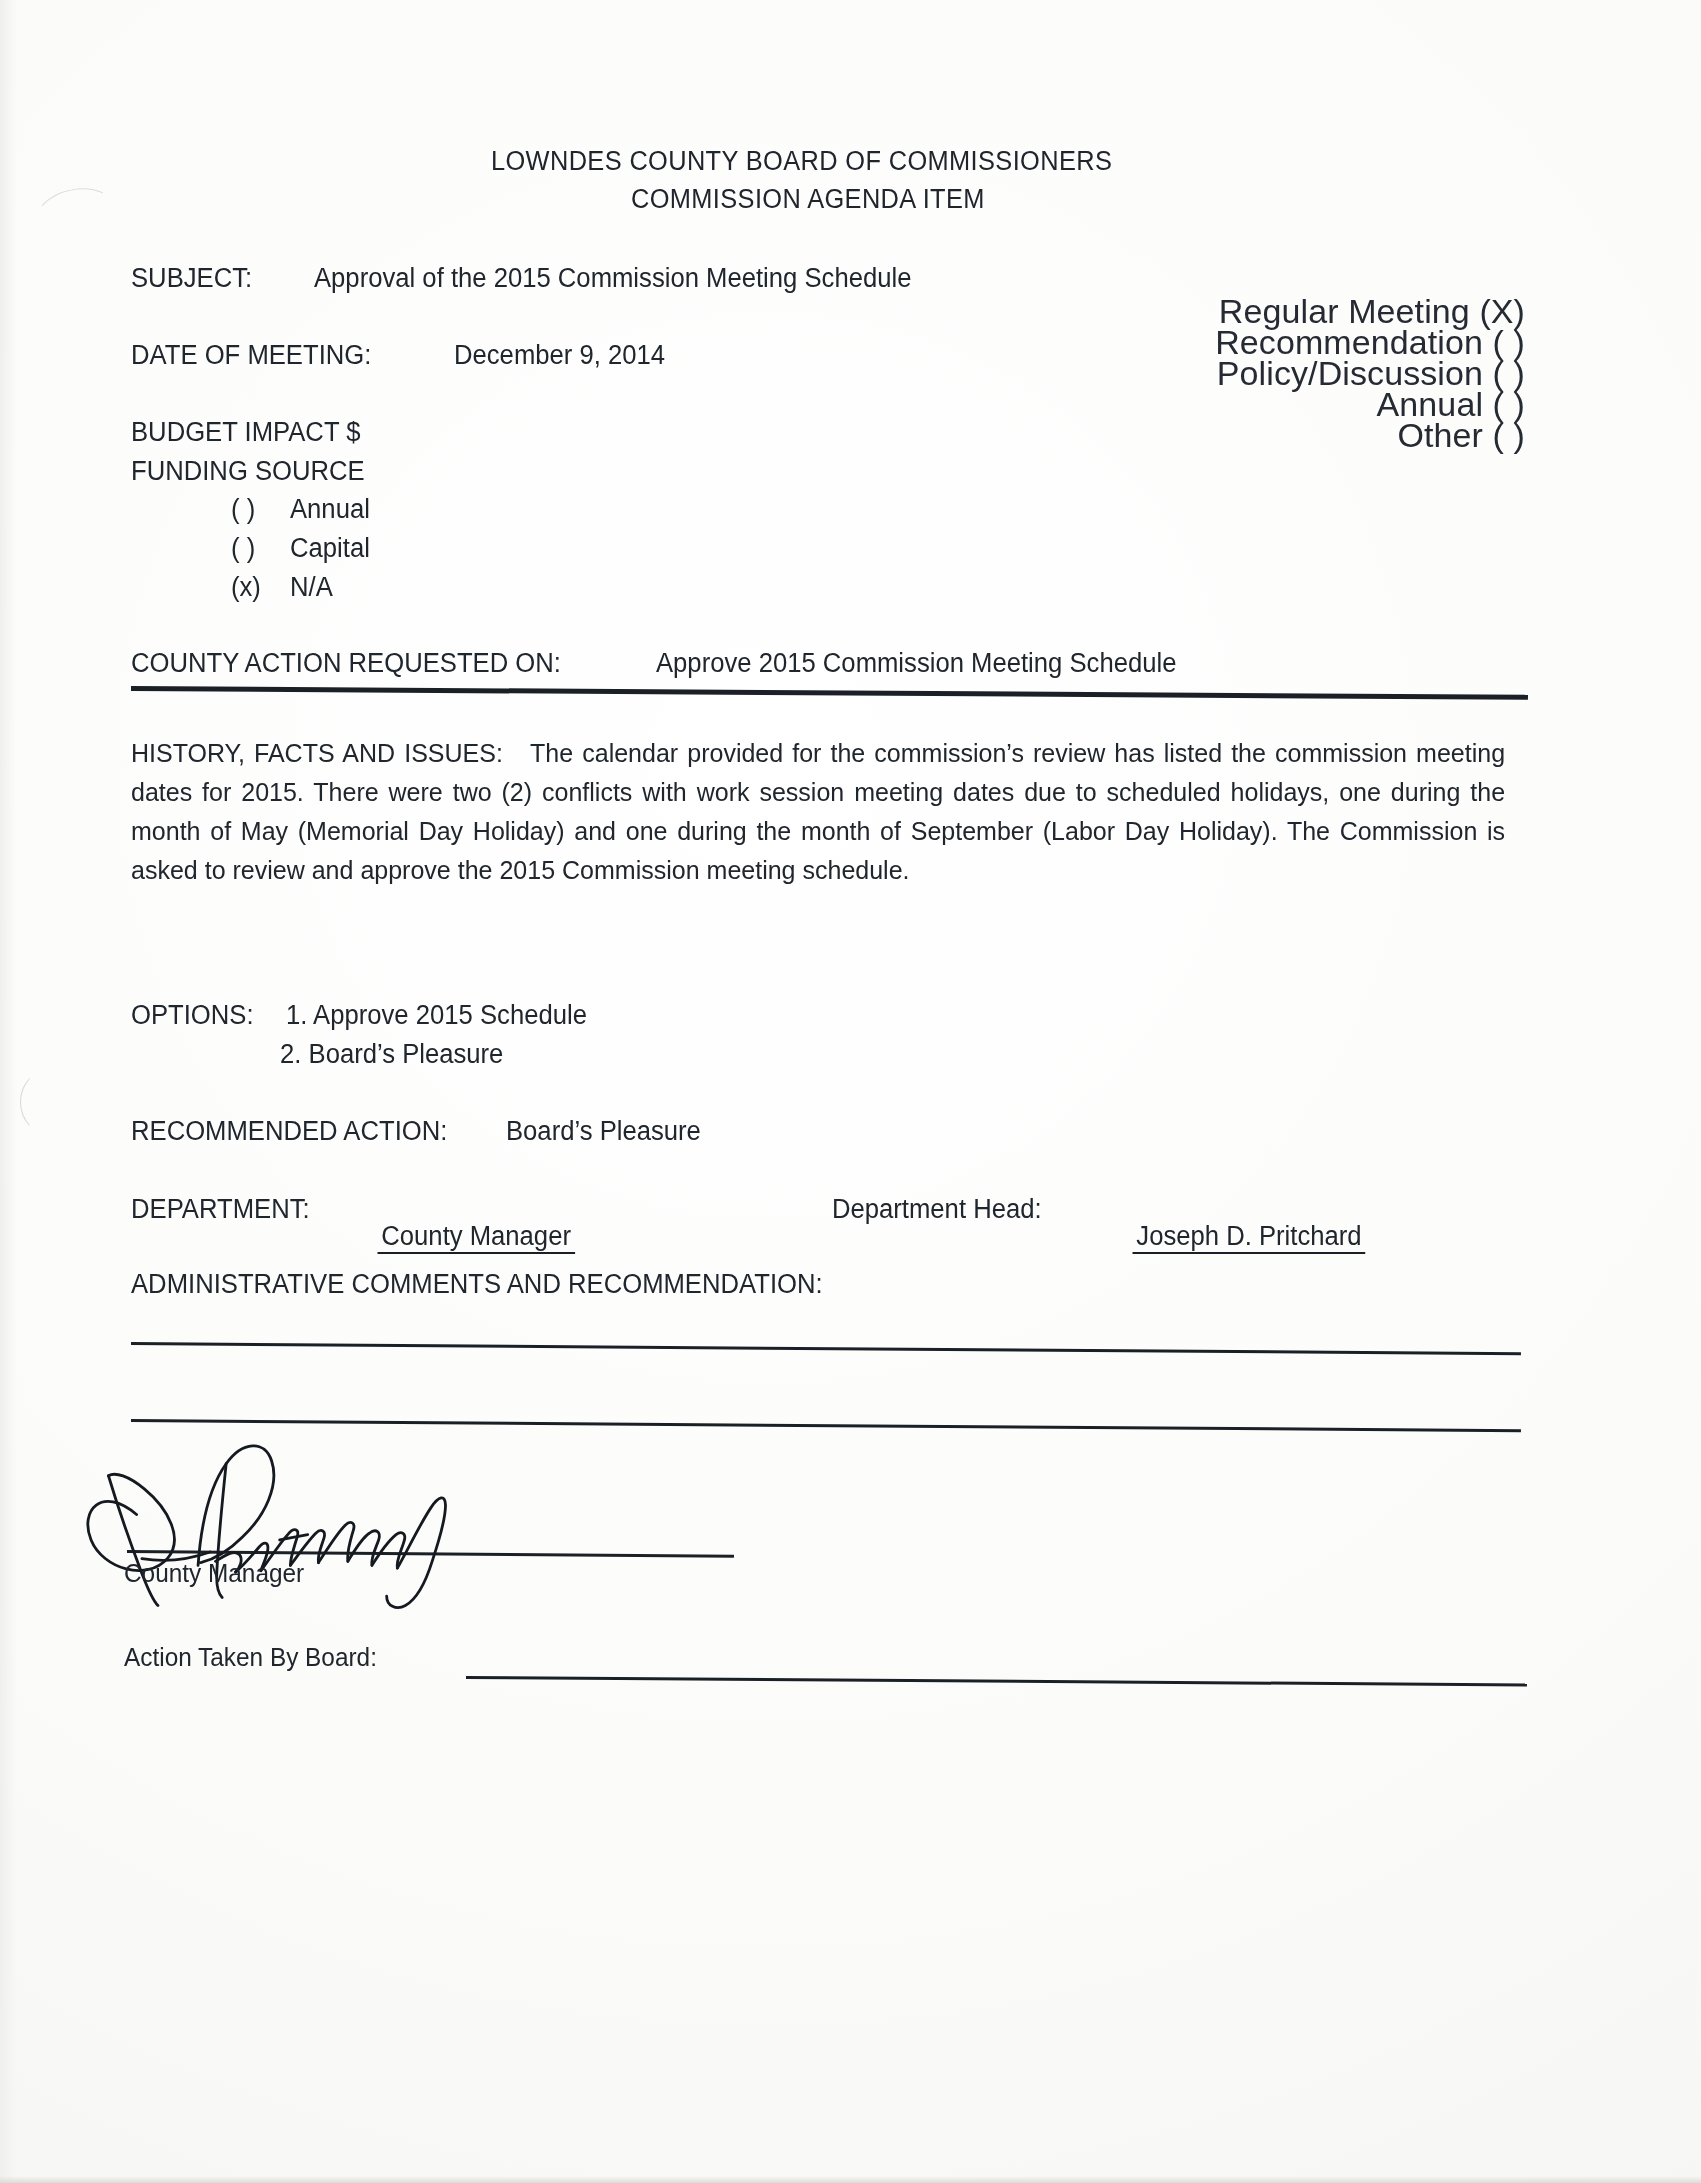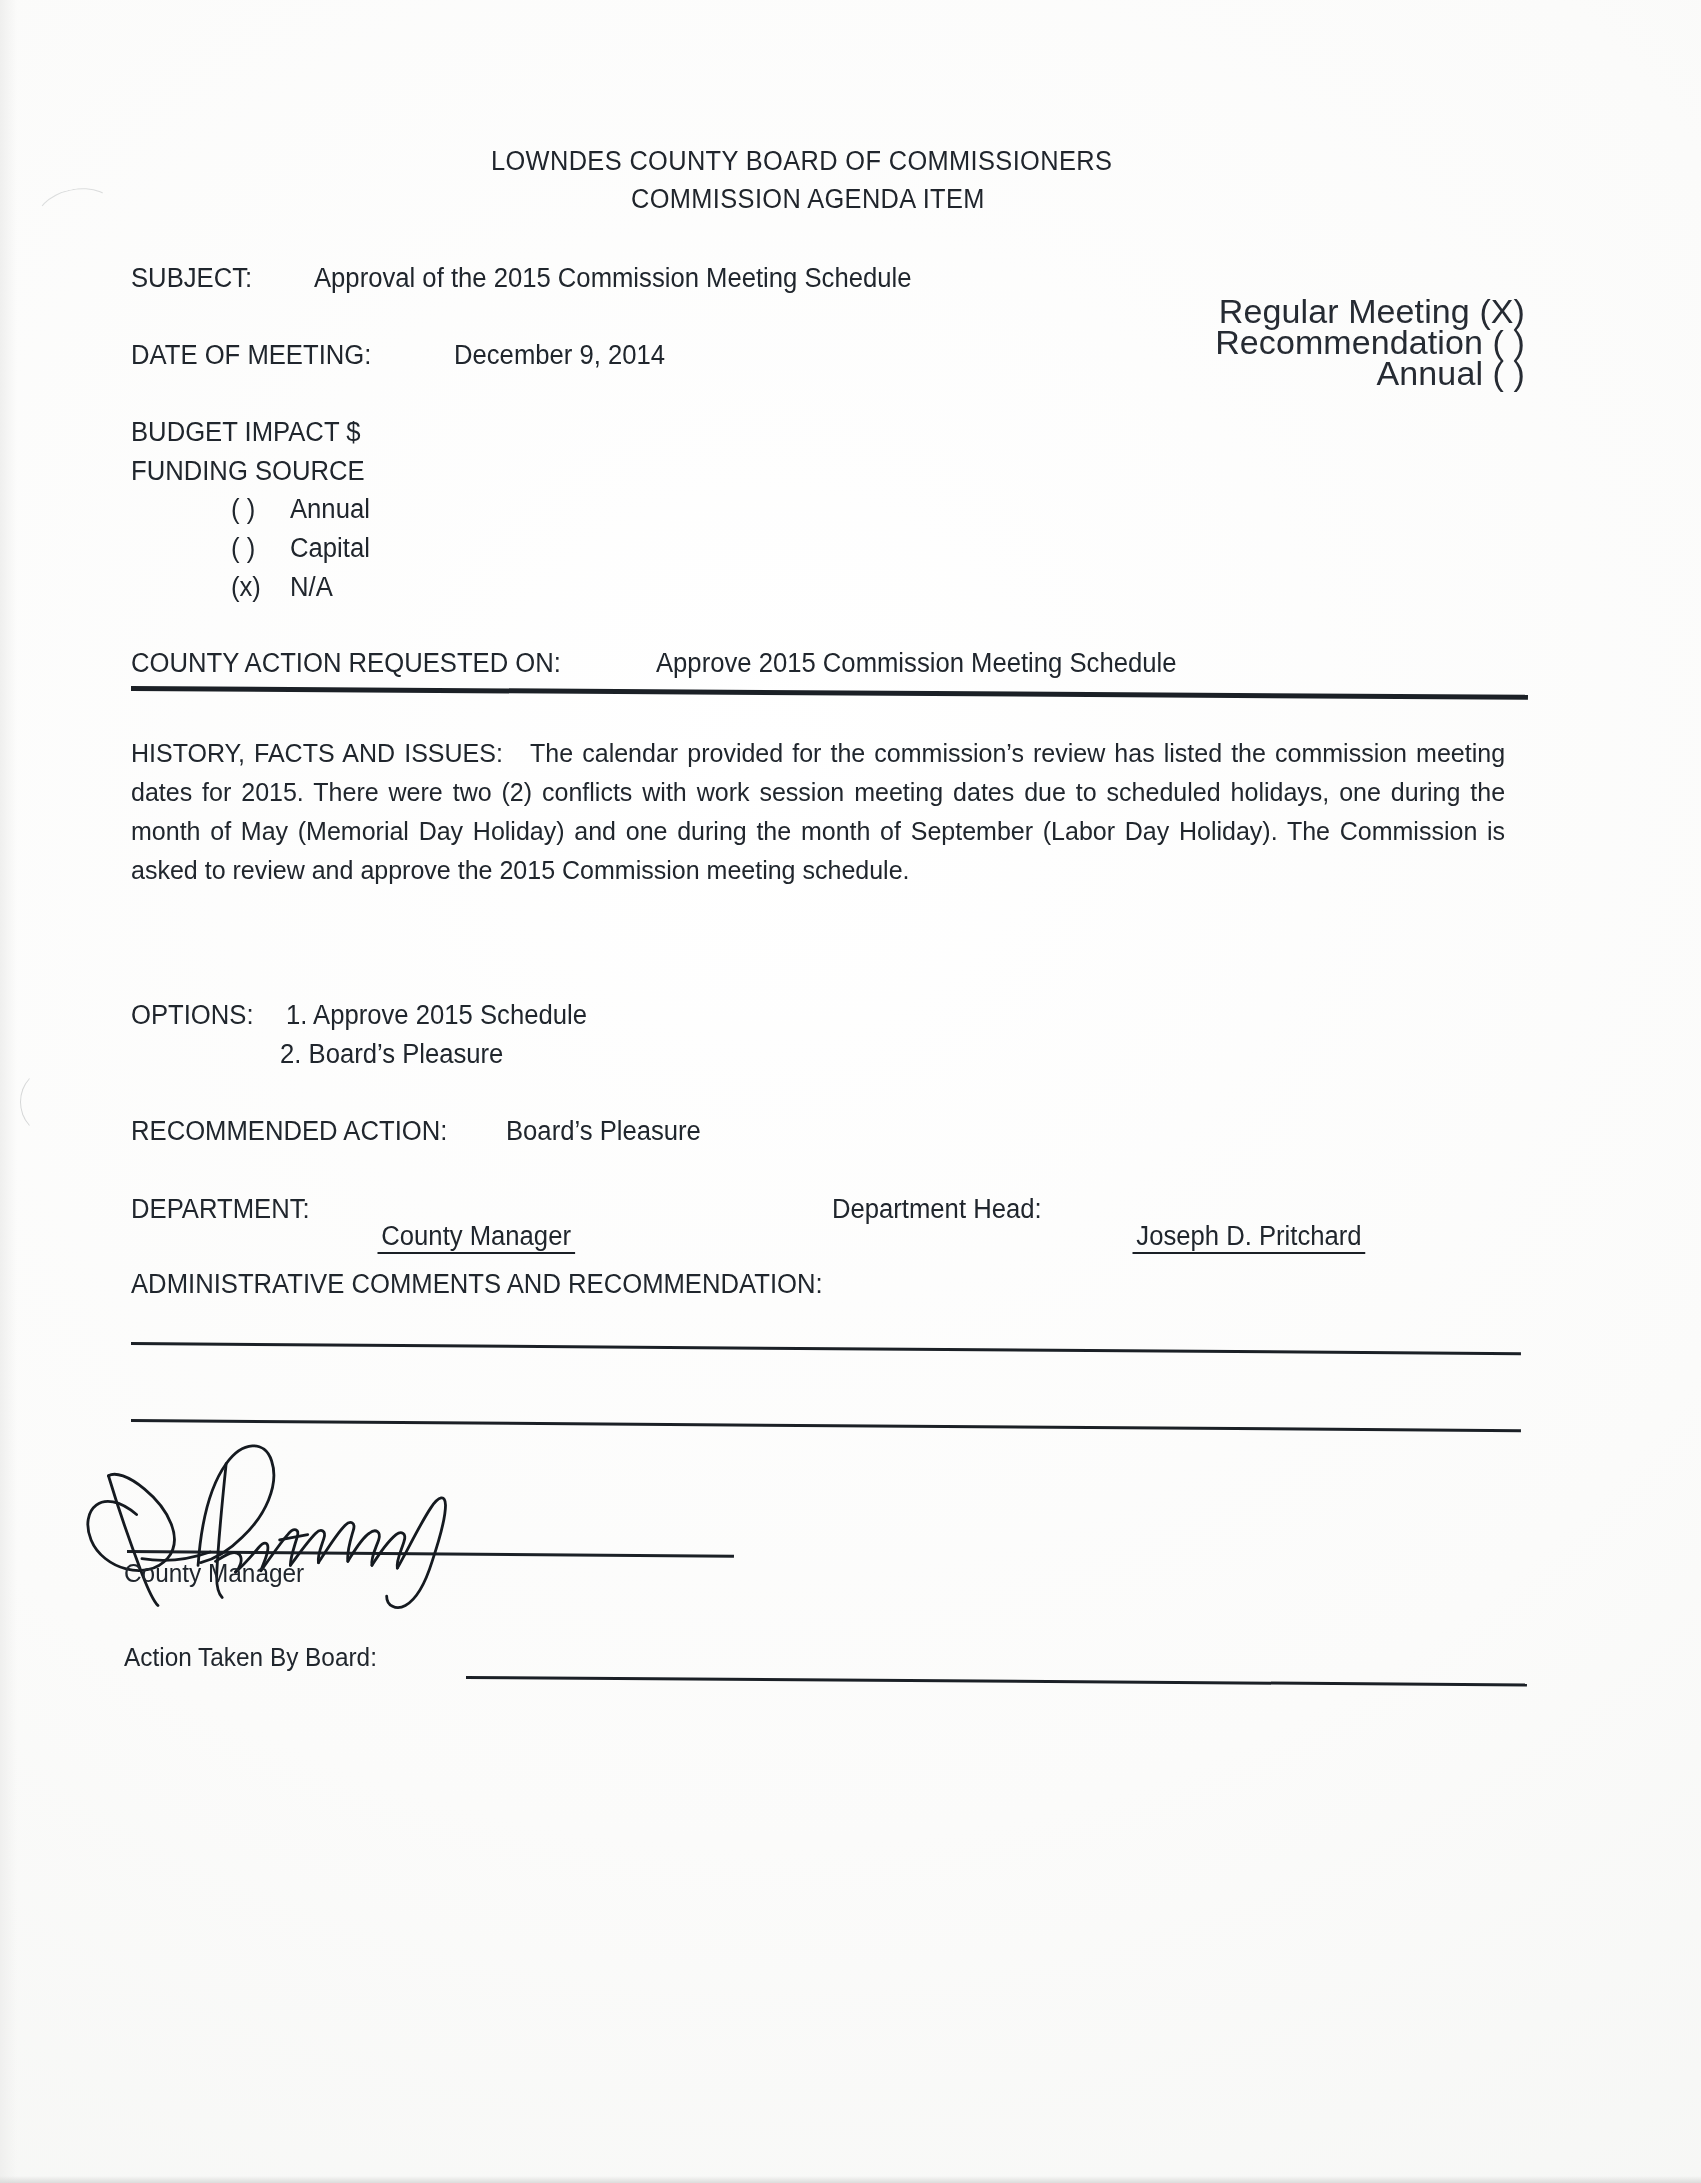--- a/index.html
+++ b/index.html
@@ -155,21 +155,29 @@
   <div id="type-column">
     <span class="row">
       <span>Regular Meeting</span>
       <span>(X)</span>
     </span>
     <span class="row">
       <span>Recommendation</span>
       <span>( )</span>
     </span>
     <span class="row">
+      <span>Policy/Discussion</span>
+      <span>( )</span>
+    </span>
+    <span class="row">
       <span>Annual</span>
+      <span>( )</span>
+    </span>
+    <span class="row">
+      <span>Other</span>
       <span>( )</span>
     </span>
   </div>
 
   <div class="txt lbl" style="left:131px; top:650px;">COUNTY ACTION REQUESTED ON:</div>
   <div class="txt lbl" style="left:656px; top:650px;">Approve 2015 Commission Meeting Schedule</div>
 
   <div class="rule rule-thick" style="left:131px; top:686px; width:1397px; transform:rotate(0.36deg); transform-origin:left center;"></div>
 
   <div id="history-block">

